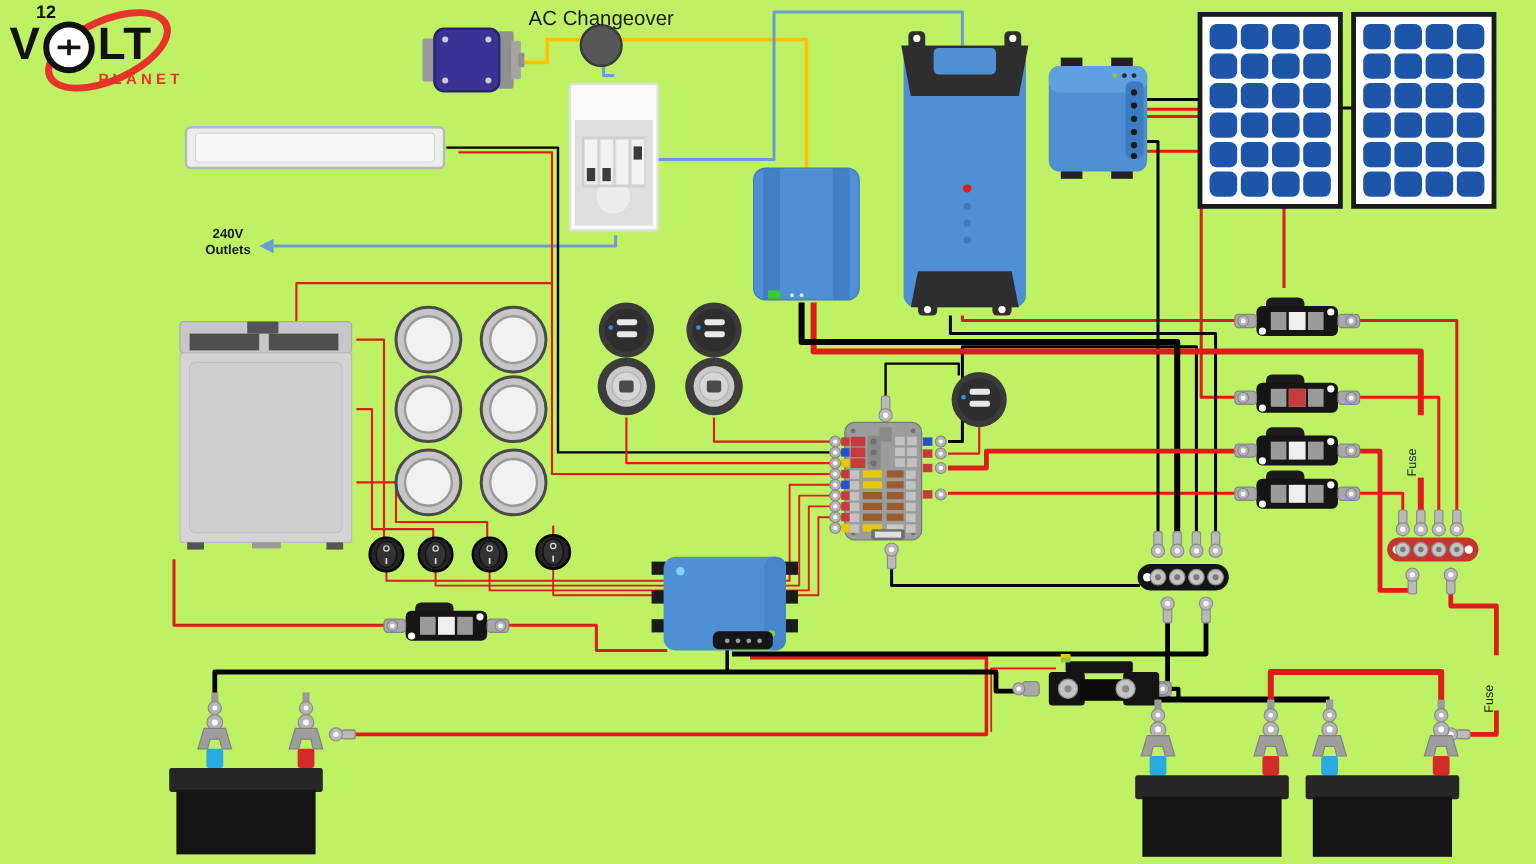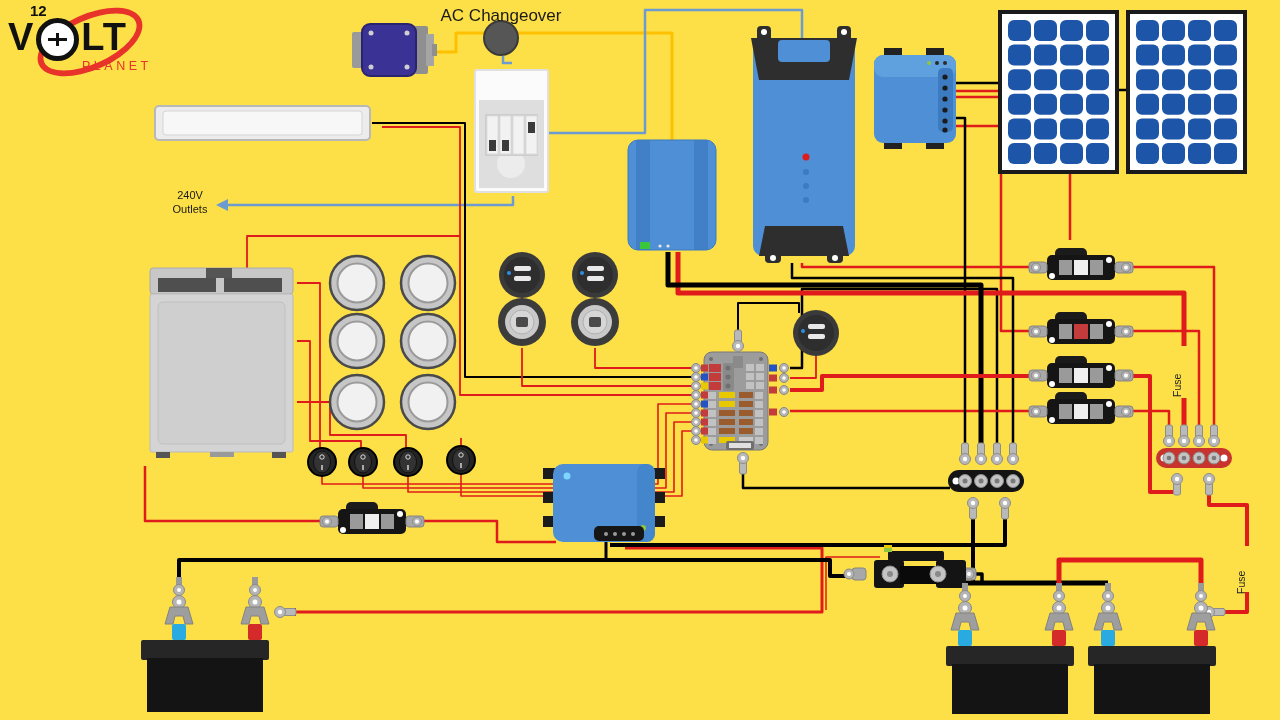--- a/index.html
+++ b/index.html
@@ -1,34 +1,34 @@
 <!DOCTYPE html>
 <html><head>
 <meta charset="utf-8">
 <style>
   html,body{margin:0;padding:0;background:#fff;}
-  #stage{position:relative;width:1280px;height:720px;background:#fde047;overflow:hidden;
+  #stage{position:relative;width:1280px;height:720px;background:#bef264;overflow:hidden;
          font-family:"Liberation Sans",sans-serif;}
   #art{position:absolute;left:0;top:0;}
   .lbl{position:absolute;color:#1a1a1a;}
   #logo{position:absolute;left:8px;top:2px;width:180px;height:80px;}
   #logo .num{position:absolute;left:22px;top:0;font-size:15px;font-weight:800;color:#111;}
   #logo .word{position:absolute;left:0;top:14px;font-size:38px;font-weight:800;color:#111;
               letter-spacing:1px;display:flex;align-items:center;}
   #logo .o-ring{display:inline-block;width:33px;height:33px;border:5px solid #111;border-radius:50%;
                 margin:0 2px;position:relative;top:2px;background:#fff;}
   #logo .o-ring .bar{position:absolute;left:7px;top:15px;width:19px;height:3px;background:#111;}
   #logo .o-ring .tick{position:absolute;left:15px;top:10px;width:3px;height:13px;background:#111;}
   #logo .orbit{position:absolute;left:26px;top:12px;width:100px;height:44px;border:6px solid #E8332A;
                border-radius:50%;transform:rotate(-24deg);}
-  #logo .planet{position:absolute;left:74px;top:57px;font-size:12.5px;font-weight:400;
+  #logo .planet{position:absolute;left:74px;top:57px;font-size:12.5px;font-weight:700;
                 letter-spacing:3.5px;color:#E8332A;}
   #title{left:8px;top:64px;font-size:21.5px;}
   #ac-label{left:440px;top:6px;width:122px;text-align:center;font-size:17px;}
-  #outlets-label{left:150px;top:188px;width:80px;text-align:center;font-size:11px;line-height:14px;}
+  #outlets-label{left:150px;top:188px;width:80px;text-align:center;font-size:11px;line-height:14px;font-weight:bold;}
   .fuse-label{writing-mode:vertical-rl;transform:rotate(180deg);font-size:10.5px;color:#222;}
   #fuse-label-1{left:1171px;top:349px;height:48px;}
   #fuse-label-2{left:1235px;top:546px;height:48px;}
 </style>
 </head>
 <body>
 
 <div id="stage">
 
 <svg id="art" width="1280" height="720" viewBox="0 0 1280 720">

